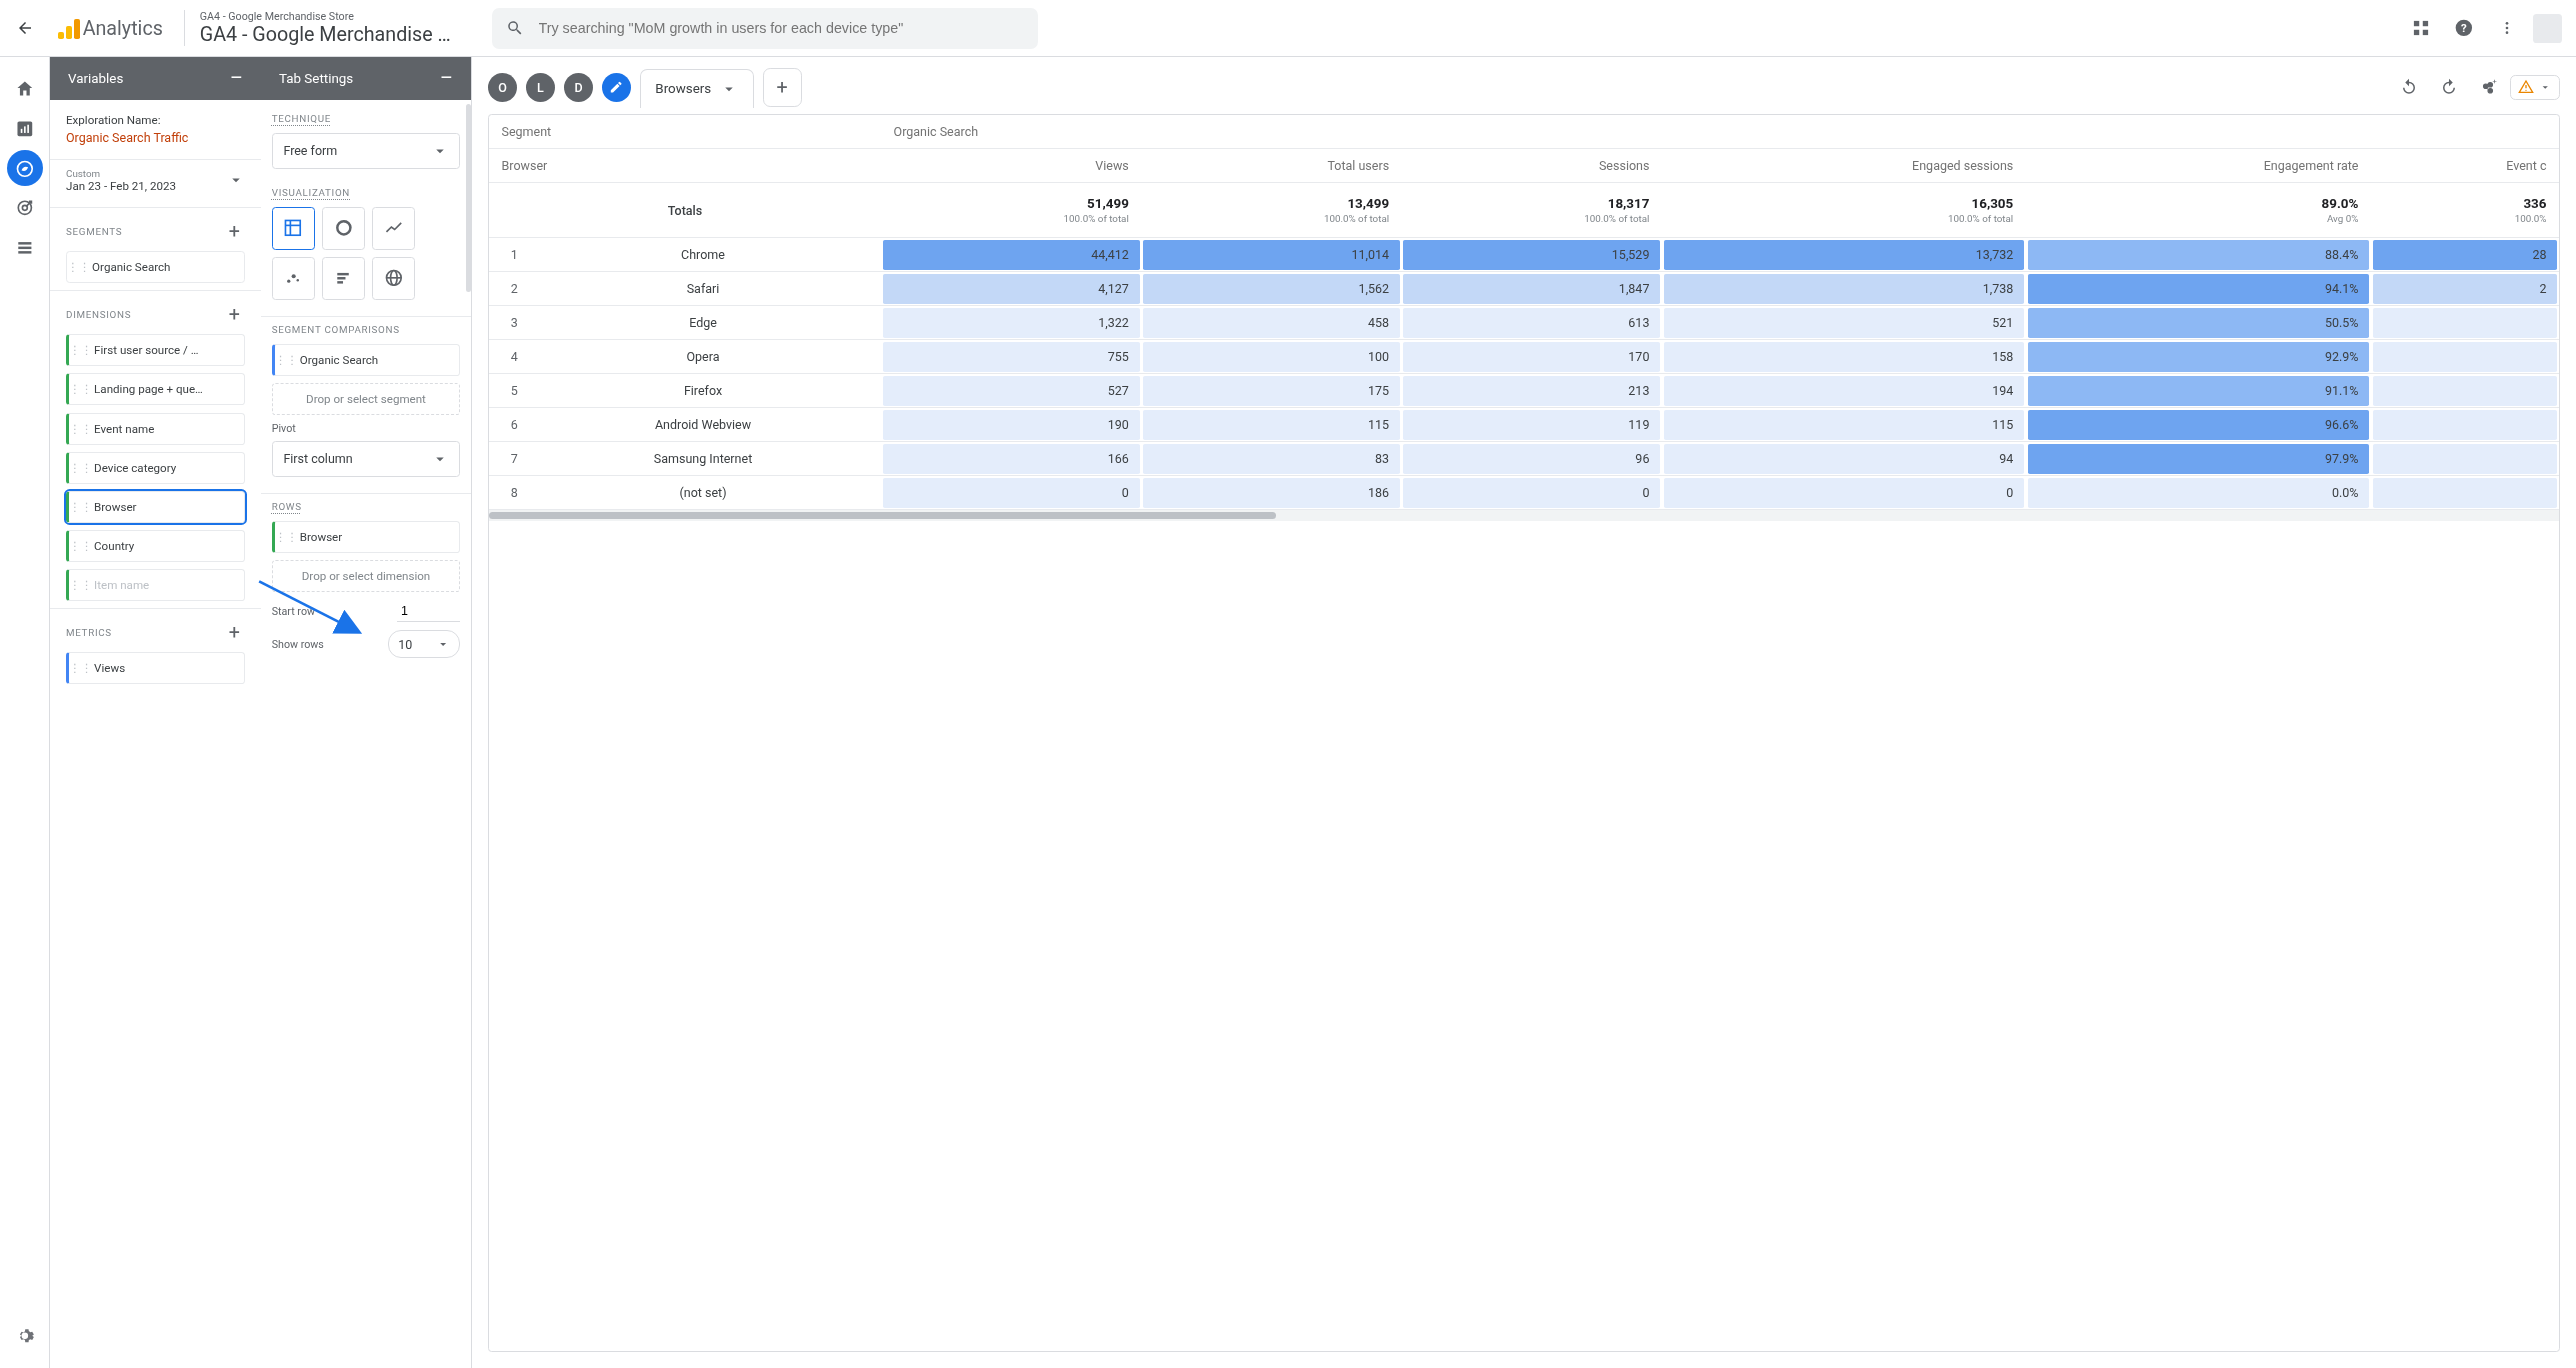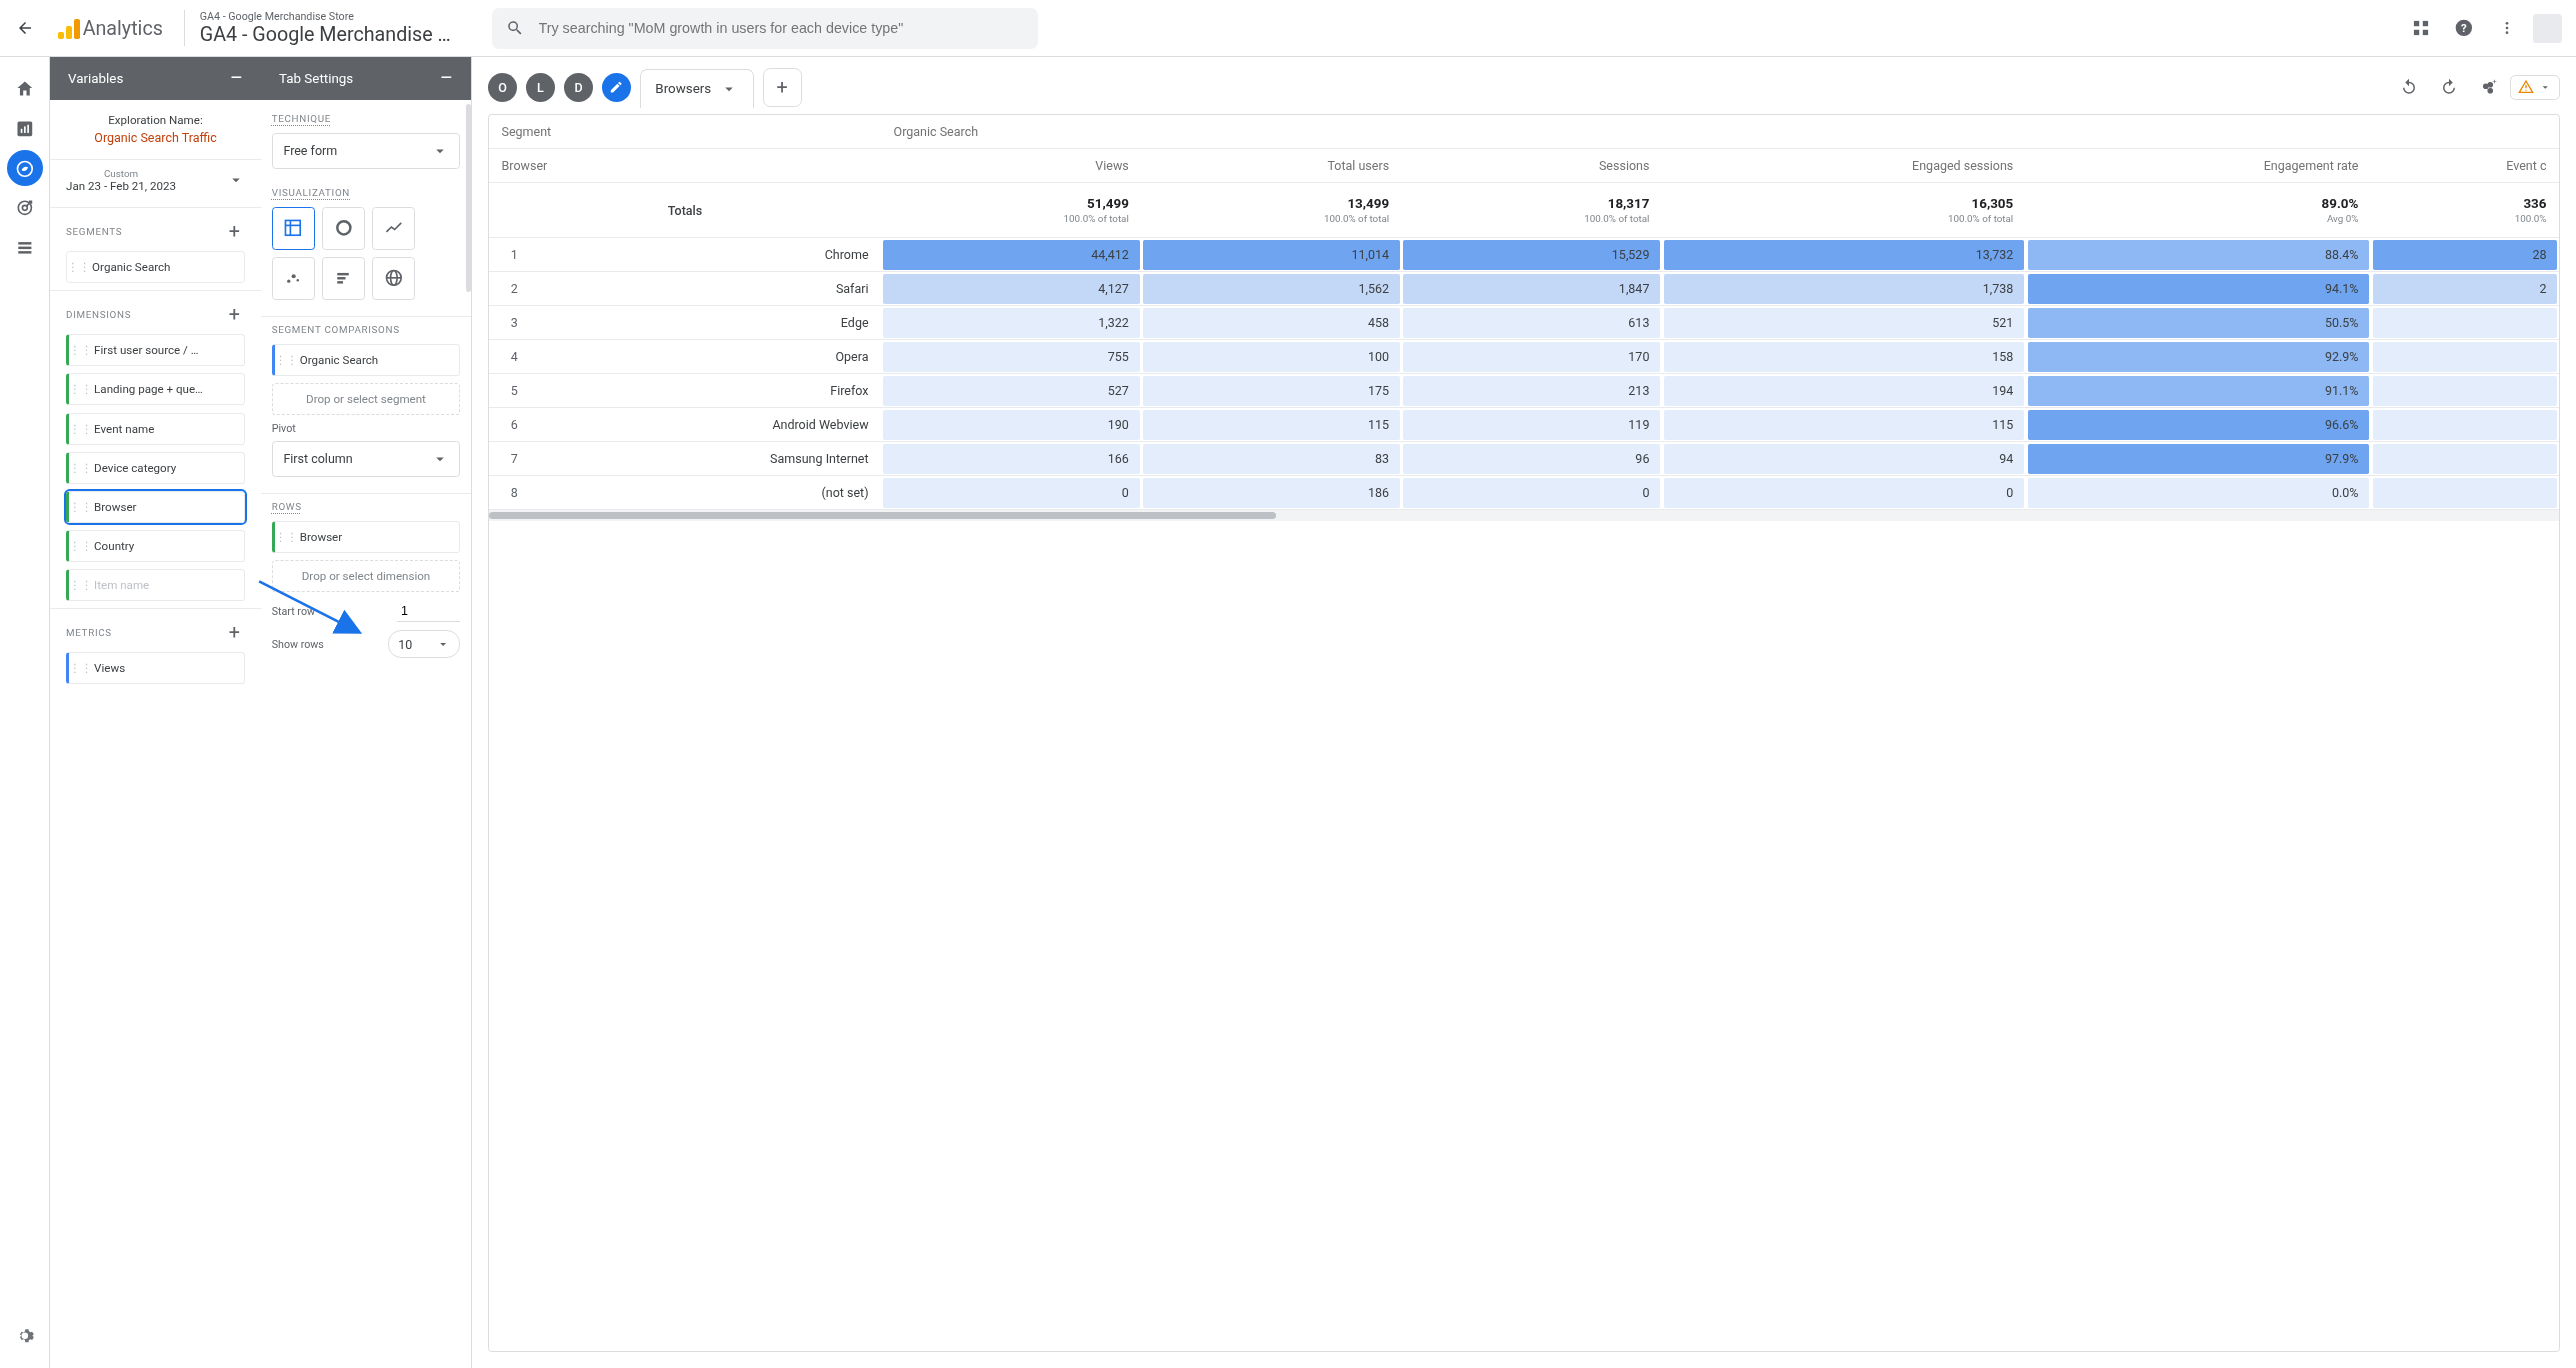--- a/index.html
+++ b/index.html
@@ -29,21 +29,21 @@
 .body { display:flex; flex:1; min-height:0; }
 
 
 .nav-rail { width:50px; border-right:0.9px solid #dadce0; display:flex; flex-direction:column; align-items:center; padding-top:14.3px; gap:3.6px; position:relative; }
 .nav-item { width:36px; height:36px; display:flex; align-items:center; justify-content:center; border-radius:50%; color:#5f6368; cursor:pointer; }
 .nav-item.active { background:#1a73e8; color:#fff; }
 .nav-rail .gear { margin-top:auto; margin-bottom:14.3px; }
 
 
 .panel { display:flex; flex-direction:column; min-height:0; }
-.panel.variables { width:211px;text-align:center; }
+.panel.variables { width:211px; }
 .panel.tabsettings { width:211px; border-right:0.9px solid #dadce0; position:relative; }
 .panel-header { background:#5f6368; color:#fff; height:43px; display:flex; align-items:center; padding:0 18px; font-size:13.4px; justify-content:space-between; }
 .panel-header .collapse { color:#fff; font-size:19.7px; cursor:pointer; }
 .panel-body { flex:1; overflow-y:auto; padding: 12.5px 16px; }
 .panel.tabsettings .panel-body { padding: 12.5px 10.7px; }
 .panel-body::-webkit-scrollbar { width:7.2px; }
 .panel-body::-webkit-scrollbar-thumb { background:#dadce0; border-radius:3.6px; }
 
 .section-label { font-size:9.8px; letter-spacing:0.7px; color:#80868b; text-transform:uppercase; }
 .field { margin-bottom:14.3px; }
@@ -100,21 +100,21 @@
 th, td { padding: 9px 12.5px; text-align:right; font-size:12.5px; border-bottom:0.9px solid #e8eaed; white-space:nowrap; }
 th { font-weight:400; color:#737373; }
 th.lh, td.lh { text-align:left; }
 .seg-row th { border-bottom:0.9px solid #e8eaed; height:34px; }
 .col-row th { height:34px; }
 .totals td { height:55px; vertical-align:middle; }
 .totals .big { font-size:13.4px; font-weight:700; color:#202124; display:block; }
 .totals .sub { font-size:9.8px; color:#80868b; display:block; margin-top:1.8px; }
 .totals .lh { font-weight:500; }
 td.idx { width:36px; text-align:right; color:#5f6368; padding-right:7.2px; }
-td.rowlabel { text-align:right; }
+td.rowlabel { text-align:center; }
 td.cell { position:relative; }
 td.cell .v { position:relative; z-index:1; }
 td.cell::before { content:''; position:absolute; inset:1.8px; border-radius:1.8px; background:var(--shade, transparent); z-index:0; }
 .h-scroll { height:10.7px; background:#f1f3f4; position:relative; }
 .h-scroll .thumb { position:absolute; left:0; top:1.8px; height:7.2px; width:38%; background:#bdc1c6; border-radius:3.6px; }
 
 
 .arrow-annot { position:absolute; pointer-events:none; z-index:20; }
 
 svg { display:block; }

